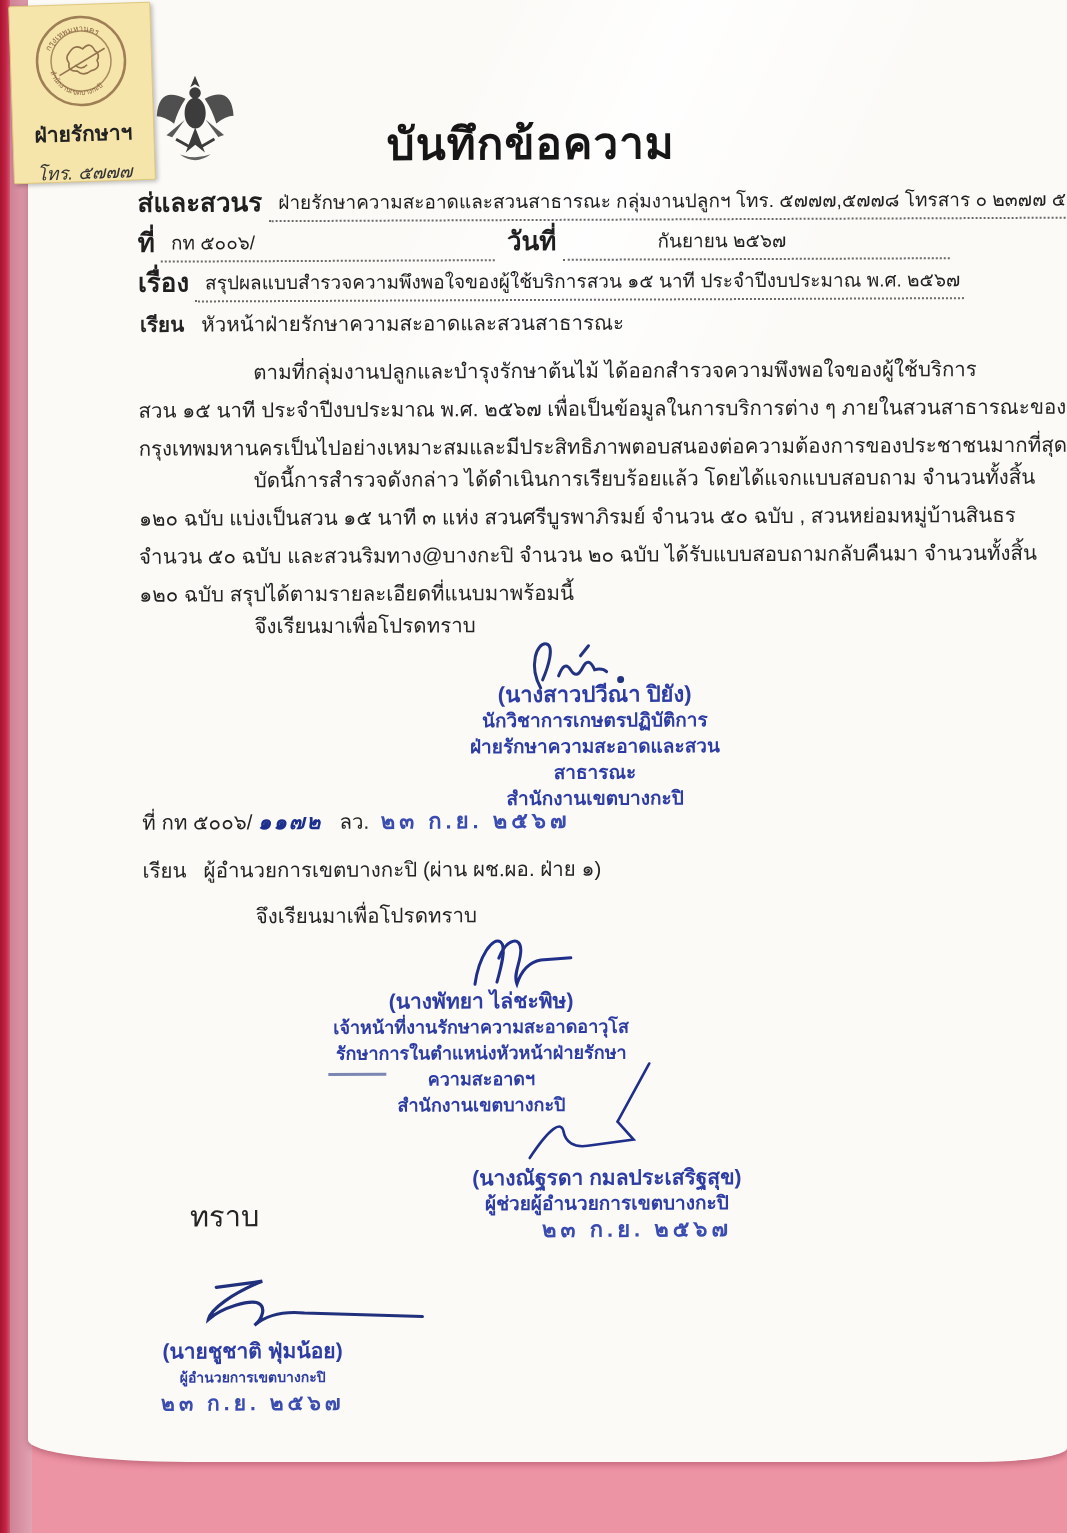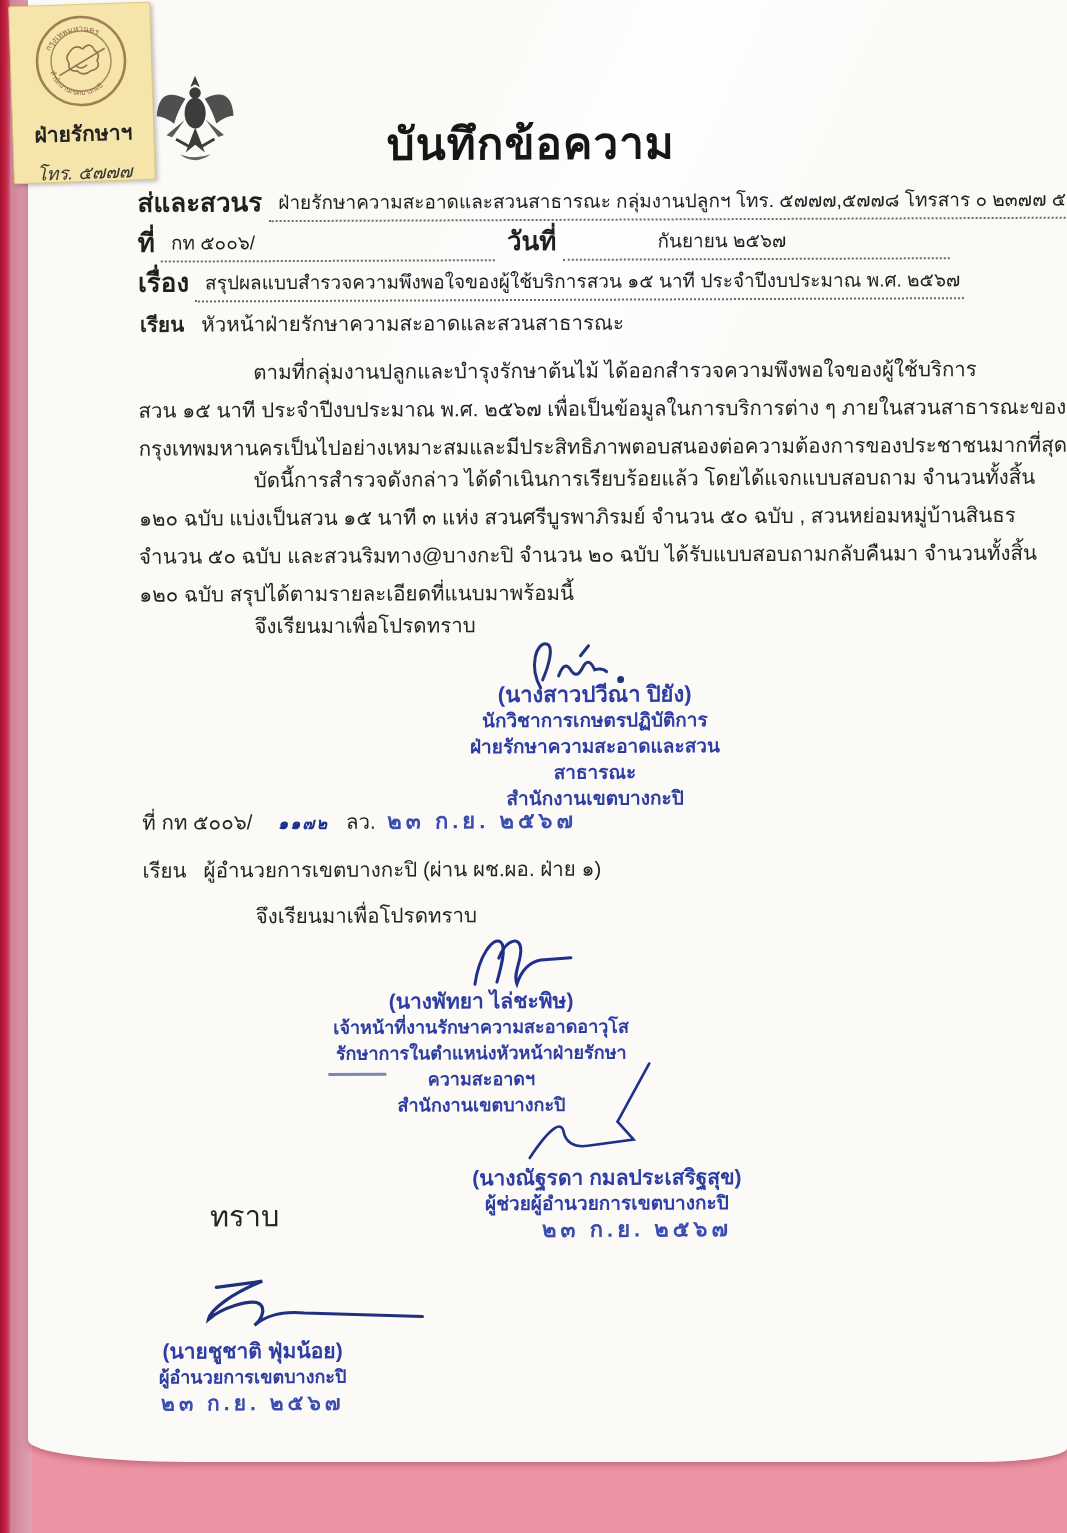--- a/index.html
+++ b/index.html
@@ -139,21 +139,21 @@
     </svg>
     <div class="sigblock blue" style="left:430px;top:682px;width:330px;">
       <div class="stampname" style="font-size:22px;">(นางสาวปวีณา ปิยัง)</div>
       <div class="stampname" style="font-size:19px;">นักวิชาการเกษตรปฏิบัติการ</div>
       <div class="stampname" style="font-size:19px;">ฝ่ายรักษาความสะอาดและสวนสาธารณะ</div>
       <div class="stampname" style="font-size:19px;">สำนักงานเขตบางกะปิ</div>
     </div>
 
     <div class="line" style="left:142px;top:803px;">
       <span>ที่ กท ๕๐๐๖/</span>
-      <span class="hand" style="font-size:16px;letter-spacing:2px;margin-left:20px;">๑๑๗๒</span>
+      <span class="hand" style="font-size:21px;letter-spacing:2px;">๑๑๗๒</span>
       &nbsp;&nbsp;<span>ลว.</span>
       &nbsp;<span class="stampdate">๒๓ ก.ย. ๒๕๖๗</span>
     </div>
 
     <div class="line" style="left:142px;top:852px;">
       <span>เรียน</span>&nbsp;&nbsp;
       <span>ผู้อำนวยการเขตบางกะปิ (ผ่าน ผช.ผอ. ฝ่าย ๑)</span>
     </div>
 
     <div class="line" style="left:255px;top:898px;">จึงเรียนมาเพื่อโปรดทราบ</div>
@@ -177,27 +177,27 @@
         <path d="M128,2 L96,60"></path>
         <path d="M8,96 C28,66 40,58 42,70 C44,80 52,86 66,84 L112,78 L96,60"></path>
       </g>
     </svg>
     <div class="sigblock blue" style="left:450px;top:1165px;width:310px;">
       <div class="stampname" style="font-size:21px;">(นางณัฐรดา กมลประเสริฐสุข)</div>
       <div class="stampname" style="font-size:19px;">ผู้ช่วยผู้อำนวยการเขตบางกะปิ</div>
       <div class="stampdate" style="padding-left:60px;">๒๓ ก.ย. ๒๕๖๗</div>
     </div>
 
-    <div class="line" style="left:208px;top:1192px;font-size:29px;">ทราบ</div>
+    <div class="line" style="left:188px;top:1192px;font-size:29px;">ทราบ</div>
 
     <svg class="ink" style="position:absolute;left:190px;top:1270px;" width="270" height="66" viewBox="0 0 270 66">
       <g fill="none" stroke="#20307c" stroke-width="3.2" stroke-linecap="round">
         <path d="M24,16 L70,10 C40,22 18,38 16,48 C30,36 58,28 66,32 C74,36 70,48 62,54 C74,44 92,40 112,42 L230,46"></path>
       </g>
     </svg>
     <div class="sigblock blue" style="left:150px;top:1337px;width:200px;text-align:center;">
       <div class="stampname" style="font-size:21px;">(นายชูชาติ ฟุ่มน้อย)</div>
-      <div class="stampname" style="font-size:18px;">ผู้อำนวยการเขตบางกะปิ</div>
+      <div class="stampname" style="font-size:14px;">ผู้อำนวยการเขตบางกะปิ</div>
       <div class="stampdate" style="font-size:21px;">๒๓ ก.ย. ๒๕๖๗</div>
     </div>
 
   </div>
 </div>
 
 </body></html>

